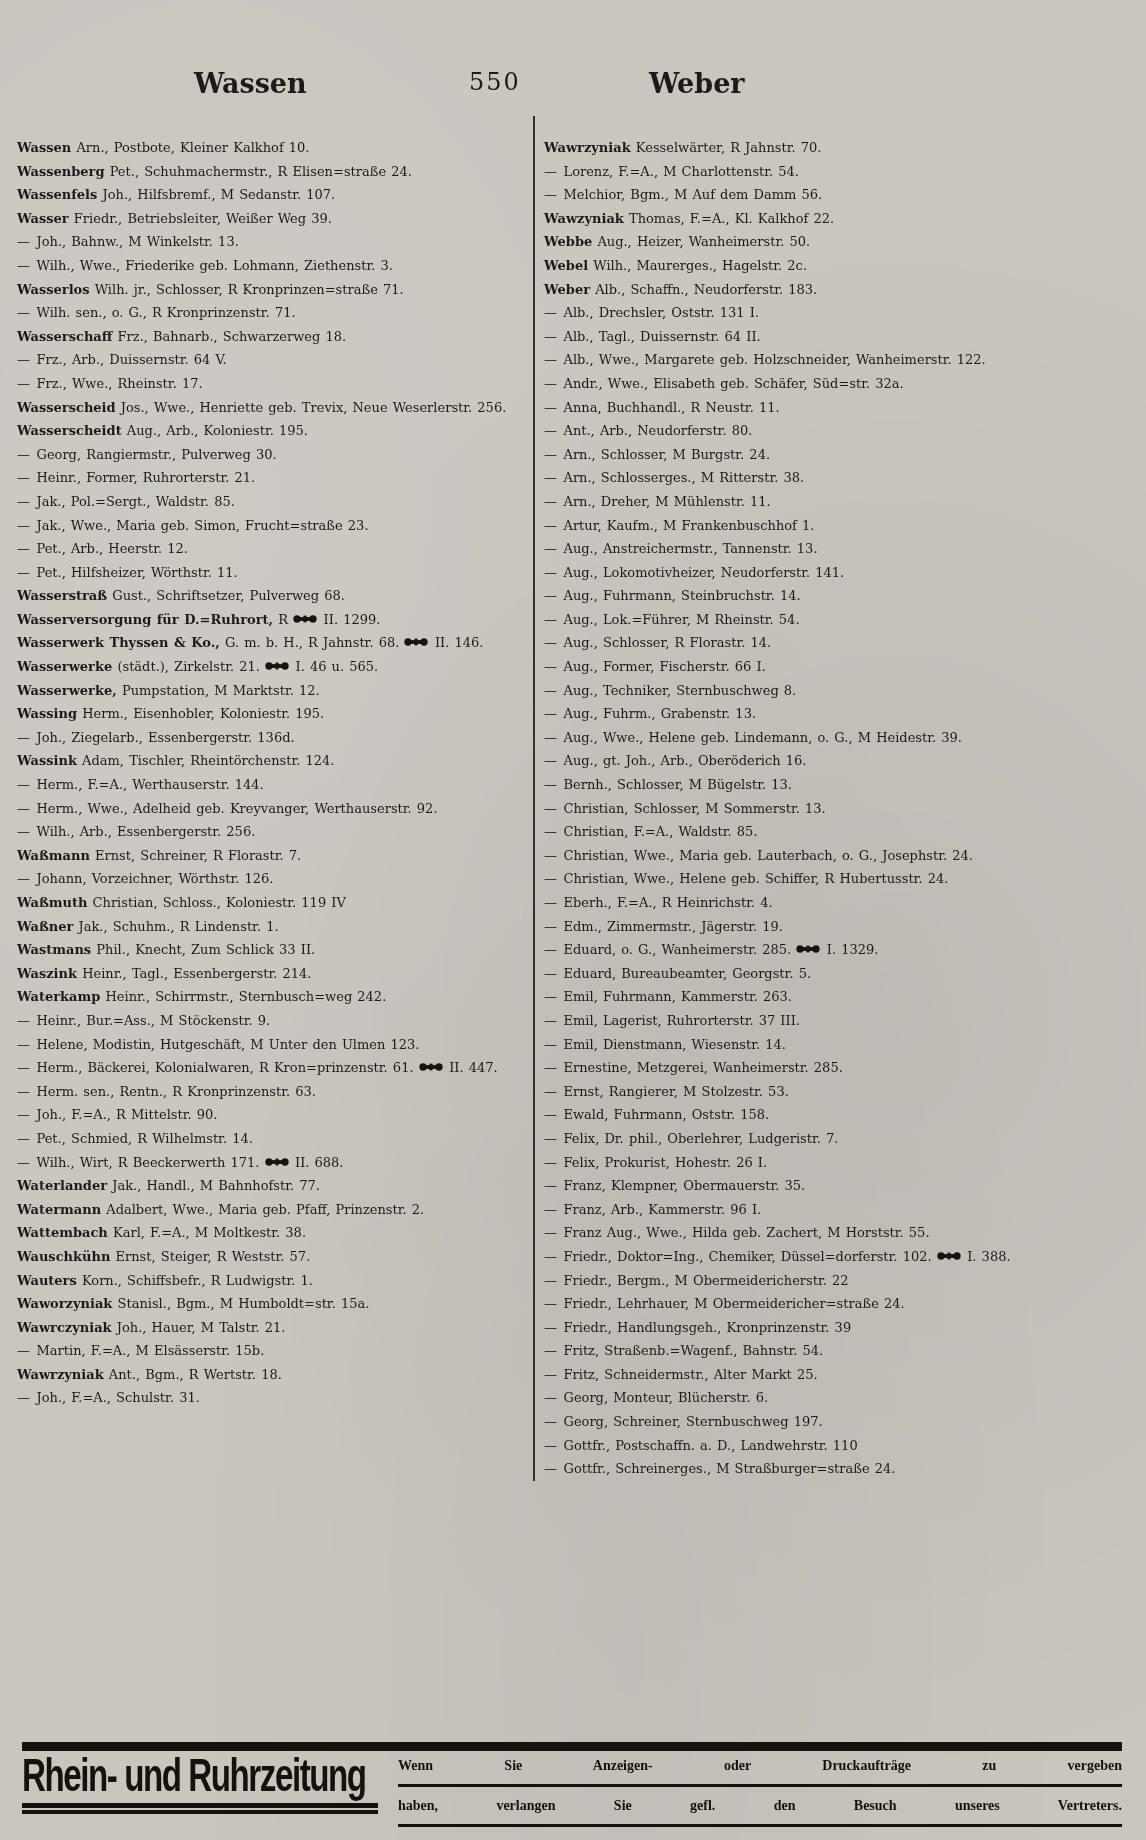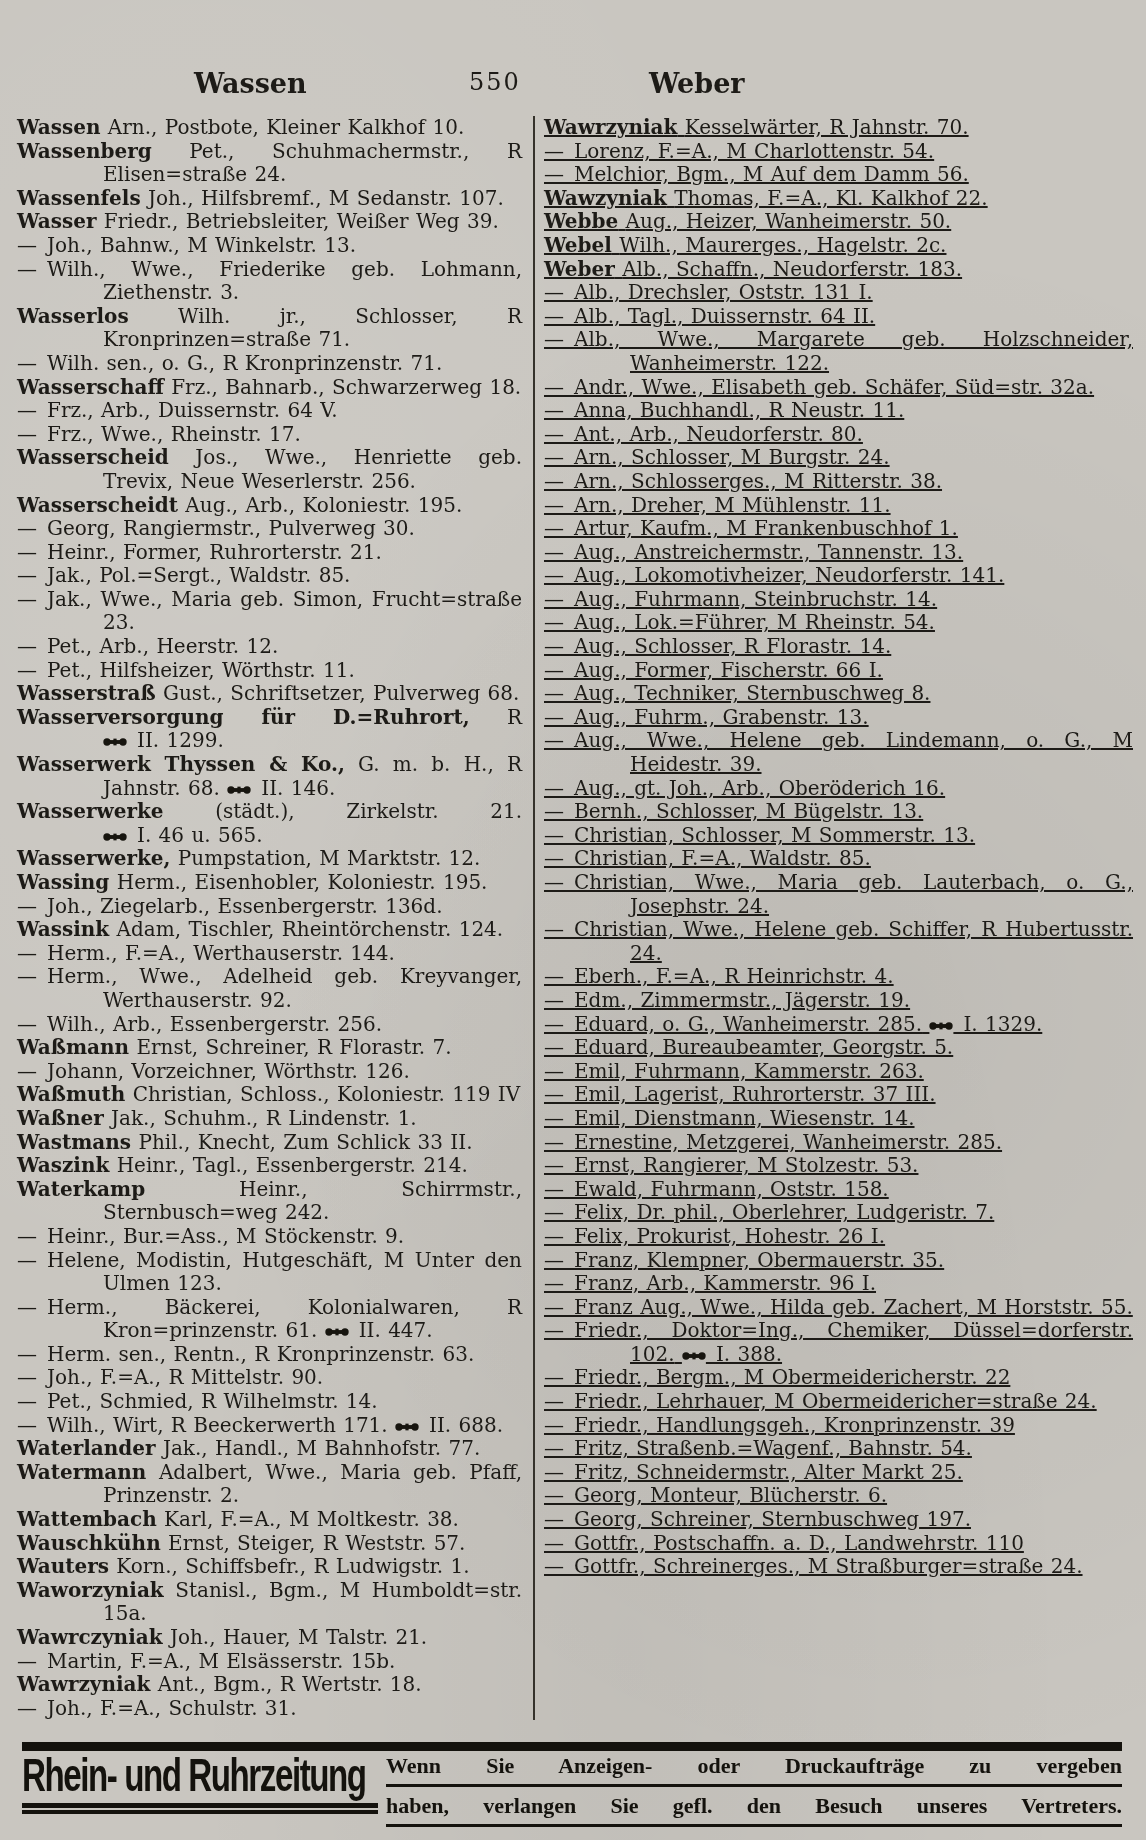--- a/index.html
+++ b/index.html
@@ -13,39 +13,39 @@
       #c9c6c0;
     font-family:"DejaVu Serif", serif;
   }
   .page-header{position:absolute;top:68px;left:0;width:100%;height:40px;}
   .h-item{position:absolute;white-space:nowrap;}
   .h-left{left:194px;font-weight:bold;font-size:27px;}
   .h-num{left:469px;font-size:24px;letter-spacing:2px;}
   .h-right{left:649px;font-weight:bold;font-size:27px;}
 
   .content{position:absolute;top:116px;left:17px;width:1116px;display:flex;align-items:stretch;}
-  .col{font-size:20px;line-height:23.6px;}
+  .col{font-size:13px;line-height:23.6px;margin-top:20px;}
   .col-left{width:505px;}
   .divider{width:2px;background:#35322b;margin-left:11px;margin-right:9px;}
-  .col-right{flex:1;min-width:0;text-decoration:underline;}
+  .col-right{flex:1;min-width:0;}
   .entry{text-align:justify;padding-left:86px;text-indent:-86px;word-spacing:1px;}
   .lead{font-weight:bold;}
   .dash{display:inline;}
   .tel{white-space:nowrap;}
   .phone-ico{display:inline-block;vertical-align:baseline;position:relative;top:0px;fill:#17150f;}
 
   .ad{position:absolute;left:22px;top:1742px;width:1100px;border-top:9px solid #14120d;padding-top:0;display:flex;align-items:flex-start;}
   .ad-brand-wrap{width:356px;flex:0 0 auto;border-bottom:5px solid #14120d;position:relative;padding-bottom:4px;}
   .ad-brand-wrap::after{content:"";position:absolute;left:0;right:0;bottom:-11px;height:4px;background:#14120d;}
   .ad-brand{
     display:inline-block;font-family:"Liberation Sans", sans-serif;font-weight:700;
     font-size:46px;line-height:48px;letter-spacing:-2px;white-space:nowrap;
     transform:scaleX(0.72);transform-origin:left center;color:#14120d;
   }
-  .ad-text{flex:1;margin-left:8px;font-family:"Liberation Serif", serif;font-weight:700;font-size:22px;color:#14120d;}
+  .ad-text{flex:1;margin-left:20px;font-family:"Liberation Serif", serif;font-weight:700;font-size:14px;color:#14120d;}
   .ad-line{border-bottom:3px solid #14120d;padding-bottom:3px;text-align:justify;text-align-last:justify;line-height:30px;}
   .ad-line + .ad-line{margin-top:4px;}
 </style>
 </head>
 <body>
 
 <div class="page">
 
   <div class="page-header">
     <span class="h-item h-left">Wassen</span>

